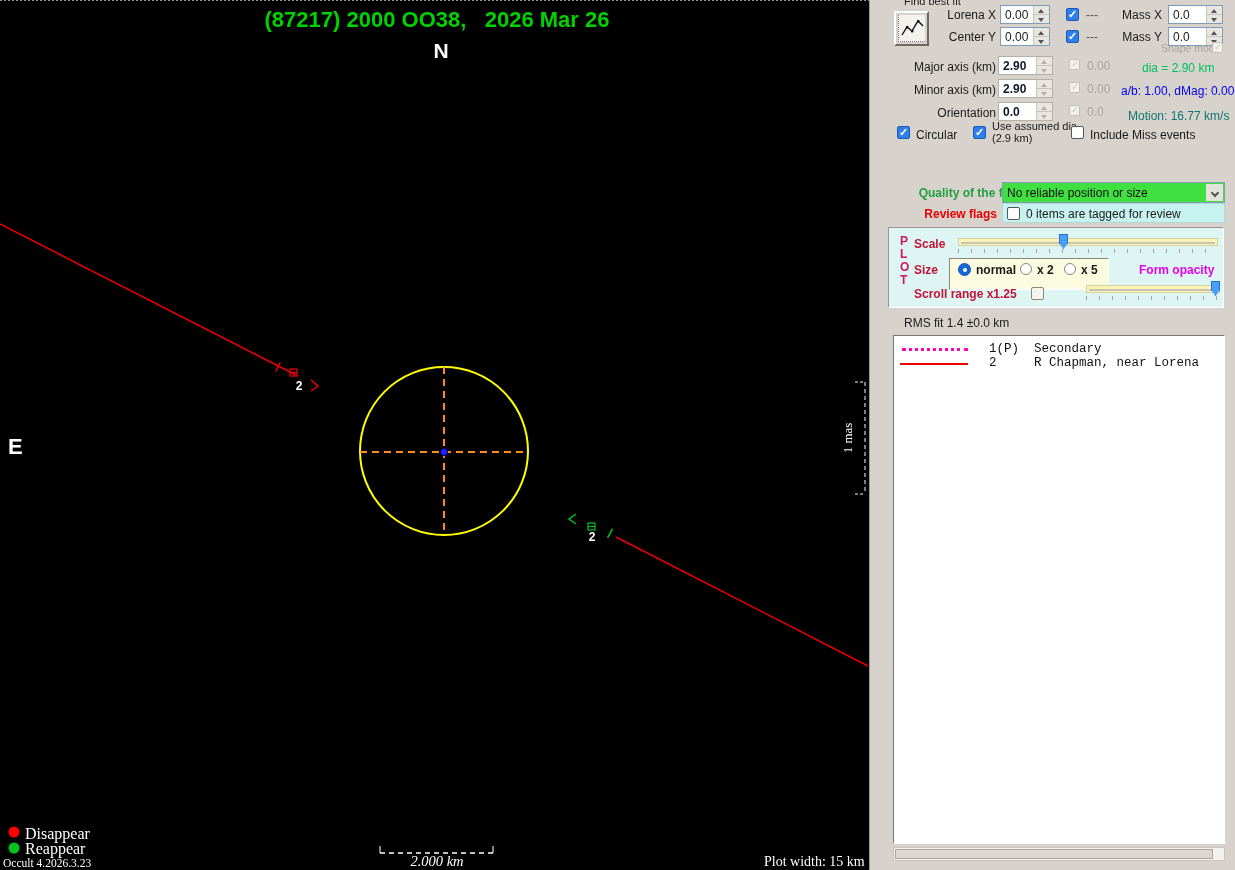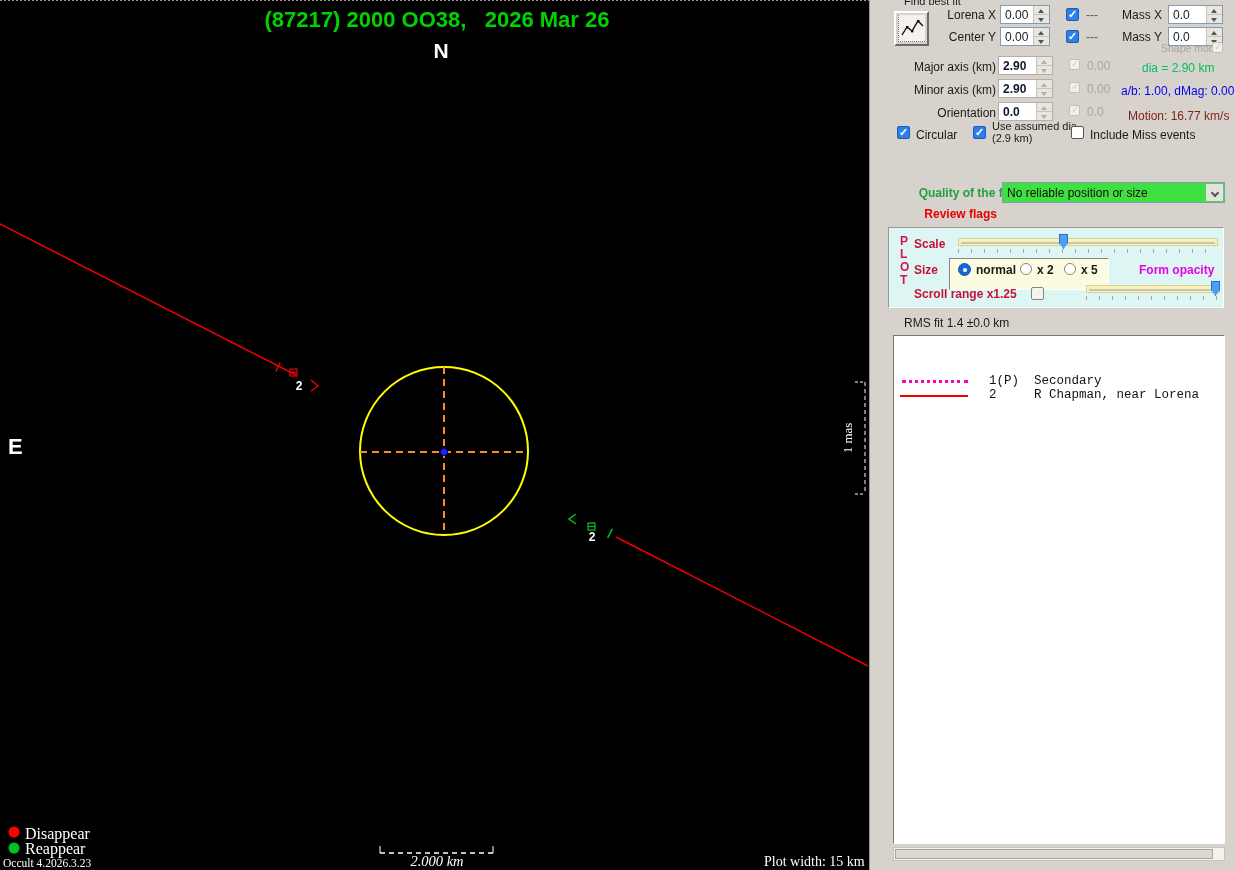--- a/index.html
+++ b/index.html
@@ -55,21 +55,21 @@
   .pletter{position:absolute;left:11px;font-size:12px;font-weight:bold;color:#d4145a;}
   .crimson{color:#c41236;font-weight:bold;}
   .magenta{color:#e800e8;font-weight:bold;}
   .track{position:absolute;height:8px;background:#fbf3b5;border:1px solid #d8d0a0;}
   .track .groove{position:absolute;left:2px;right:2px;top:3px;height:2px;background:#c8c4b4;}
   .thumb{position:absolute;width:9px;height:15px;background:#4aa0f8;border:1px solid #2a70c8;clip-path:polygon(0 0,100% 0,100% 60%,50% 100%,0 60%);}
   .ticks{position:absolute;height:4px;background-image:repeating-linear-gradient(90deg,#b49ab4 0,#b49ab4 1px,transparent 1px,transparent 13px);}
   .sizebox{position:absolute;left:60px;top:30px;width:160px;height:32px;background:#fbfbdf;border-top:1px solid #8a867f;border-left:1px solid #8a867f;border-right:1px solid #fff;border-bottom:1px solid #fff;}
   
   .listbox{position:absolute;left:23px;top:335px;width:332px;height:509px;background:#fff;border-top:1px solid #7a766f;border-left:1px solid #7a766f;border-right:1px solid #fff;border-bottom:1px solid #fff;font-family:"Liberation Mono",monospace;font-size:12.5px;color:#111;}
-  .lrow{position:absolute;left:0;width:100%;height:15px;margin-top:32px;}
+  .lrow{position:absolute;left:0;width:100%;height:15px;}
   .lrow .num{position:absolute;left:95px;top:1px;}
   .lrow .nm{position:absolute;left:140px;top:1px;white-space:pre;}
   .sw-dot{position:absolute;left:8px;top:7px;width:66px;border-top:3px dotted #ff00bb;}
   .sw-line{position:absolute;left:6px;top:8px;width:68px;border-top:2px solid #ee0000;}
   .hscroll{position:absolute;left:23px;top:847px;width:332px;height:14px;background:#f4f2ec;border:1px solid #c8c4bc;}
   .hthumb{position:absolute;left:1px;top:1px;width:318px;height:10px;background:#dcd8d0;border:1px solid #aaa69e;}
 </style>
 </head>
 <body>
 
@@ -205,39 +205,43 @@
     <div class="lbl r" style="left:30px;top:106px;width:96px;">Orientation</div>
     <div class="spin off" style="left:128px;top:102px;width:55px;">
       <div class="val">0.0</div>
       <div class="btns">
           <div class="up"></div>
           <div class="dn"></div>
         </div>
     </div>
     <div class="cbx gr" style="left:199px;top:105px;"></div>
     <div class="lbl dis" style="left:217px;top:105px;">0.0</div>
-    <div class="lbl" style="left:258px;top:109px;color:#7f1d1d;text-align:center;">Motion: 16.77 km/s</div>
+    <div class="lbl" style="left:258px;top:109px;color:#0f766e;text-align:center;">Motion: 16.77 km/s</div>
 
     <div class="cbx on" style="left:27px;top:126px;"></div>
     <div class="lbl" style="left:46px;top:128px;">Circular</div>
     <div class="cbx on" style="left:103px;top:126px;"></div>
     <div class="lbl" style="left:122px;top:121px;width:88px;white-space:normal;font-size:11px;line-height:11.5px;">Use assumed dia (2.9 km)</div>
     <div class="cbx empty" style="left:201px;top:126px;"></div>
     <div class="lbl" style="left:220px;top:128px;">Include Miss events</div>
 
 
     <div class="lbl r" style="left:18px;top:186px;width:122px;font-weight:bold;color:#20a040;">Quality of the fit</div>
     <div class="combo">
       <div class="ctext">No reliable position or size</div>
       <div class="cbtn">
           <div class="chev"></div>
         </div>
     </div>
 
     <div class="lbl r" style="left:5px;top:207px;width:122px;font-weight:bold;color:#e80000;">Review flags</div>
+    <div class="rbar">
+      <div class="cbx empty" style="left:4px;top:3px;"></div>
+      <div class="lbl" style="left:23px;top:3px;">0 items are tagged for review</div>
+    </div>
 
     <div class="pbox">
       <div class="pletter" style="top:6px;">P</div>
       <div class="pletter" style="top:19px;">L</div>
       <div class="pletter" style="top:32px;">O</div>
       <div class="pletter" style="top:45px;">T</div>
 
       <div class="lbl crimson" style="left:25px;top:9px;">Scale</div>
       <div class="track" style="left:69px;top:10px;width:260px;">
           <div class="groove"></div>

